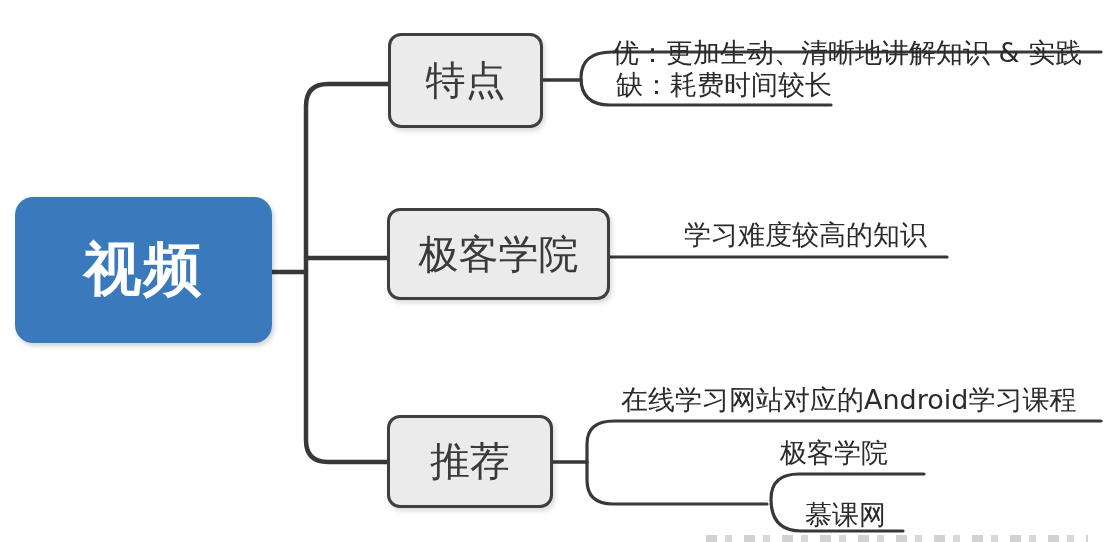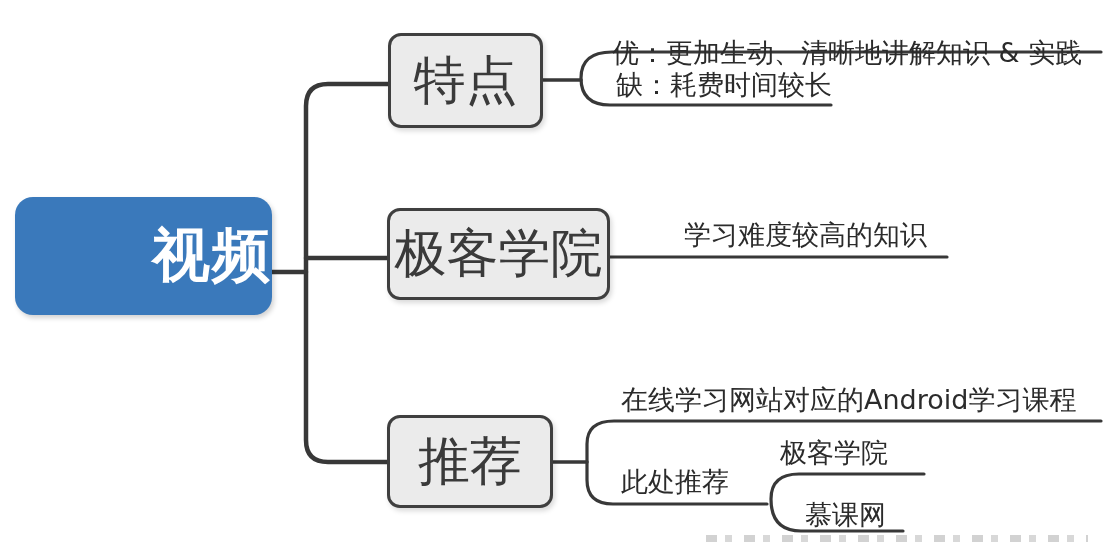--- a/index.html
+++ b/index.html
@@ -13,35 +13,34 @@
   .wires{position:absolute;left:0;top:0;width:1108px;height:542px;}
   .wires path{fill:none;stroke:var(--line,#383838);}
 
   .node{
     position:absolute;
     display:flex;align-items:center;justify-content:center;
     box-sizing:border-box;
     white-space:nowrap;
   }
   .node.root{
-    left:15px;top:197px;width:257px;height:118px;
+    left:15px;top:197px;width:257px;height:146px;
     background:var(--root_bg,#3a79bb);
     border-radius:18px;
     color:var(--root_text,#ffffff);
     font-size:58px;font-weight:bold;
     letter-spacing:2px;
     box-shadow:2px 3px 5px rgba(0,0,0,.18);
-    justify-content:flex-end;
   }
   .node.topic{
     background:var(--node_bg,#ebebeb);
     border:3px solid var(--node_border,#3f3f3f);
     border-radius:13px;
     color:var(--node_text,#3a3a3a);
-    font-size:52px;
+    font-size:40px;
     box-shadow:2px 3px 5px rgba(0,0,0,.15);
   }
   .node.t1{left:388px;top:33px;width:155px;height:95px;}
   .node.t2{left:387px;top:208px;width:223px;height:92px;}
   .node.t3{left:387px;top:415px;width:166px;height:93px;align-items:center;}
 
   .leaf{
     position:absolute;
     white-space:nowrap;
     color:var(--leaf_text,#2b2b2b);
@@ -108,21 +107,20 @@
   </div>
 
   <div class="leaf pro">优：更加生动、清晰地讲解知识 &amp; 实践</div>
 
   <div class="leaf con">缺：耗费时间较长</div>
 
   <div class="leaf scene">学习难度较高的知识</div>
 
   <div class="leaf online">在线学习网站对应的Android学习课程</div>
 
-  <div class="leaf here">此处推荐</div>
 
   <div class="leaf jike">极客学院</div>
 
   <div class="leaf muke">慕课网</div>
 
   <div class="watermark"></div>
 
 </div>
 
 </body></html>

